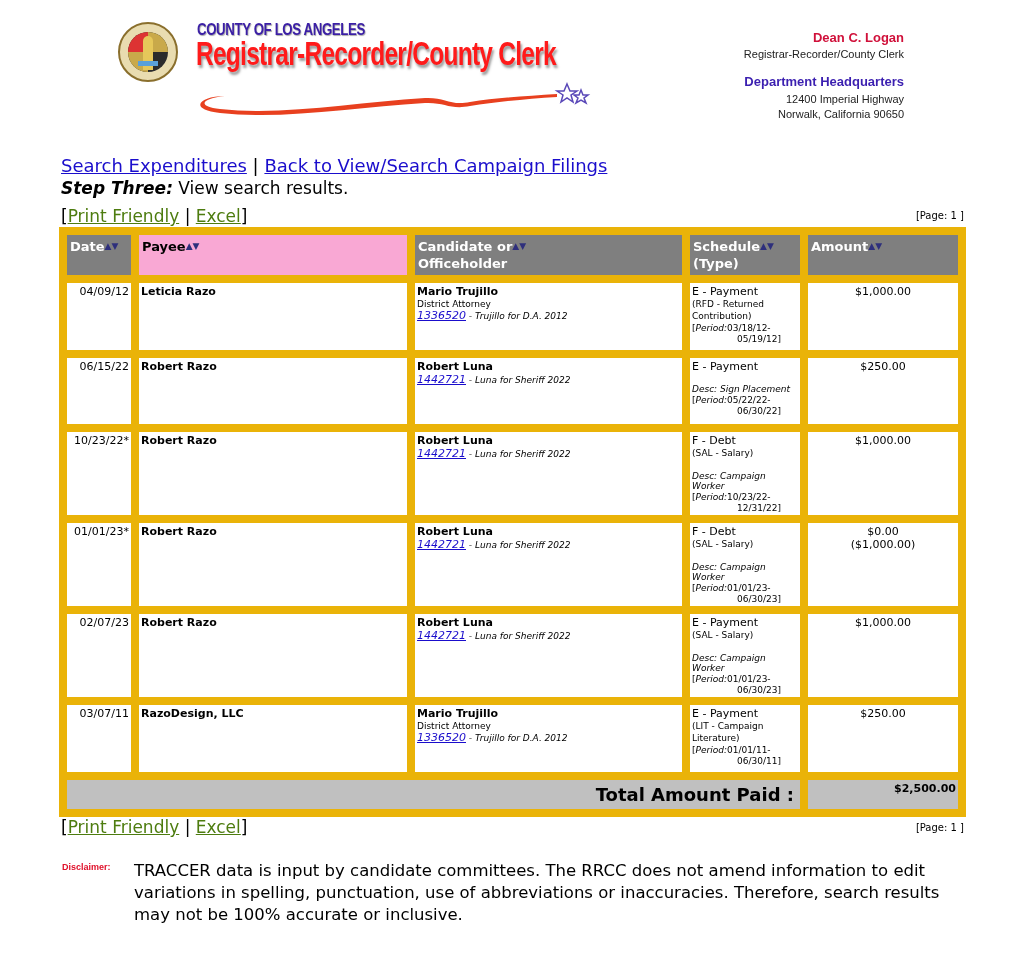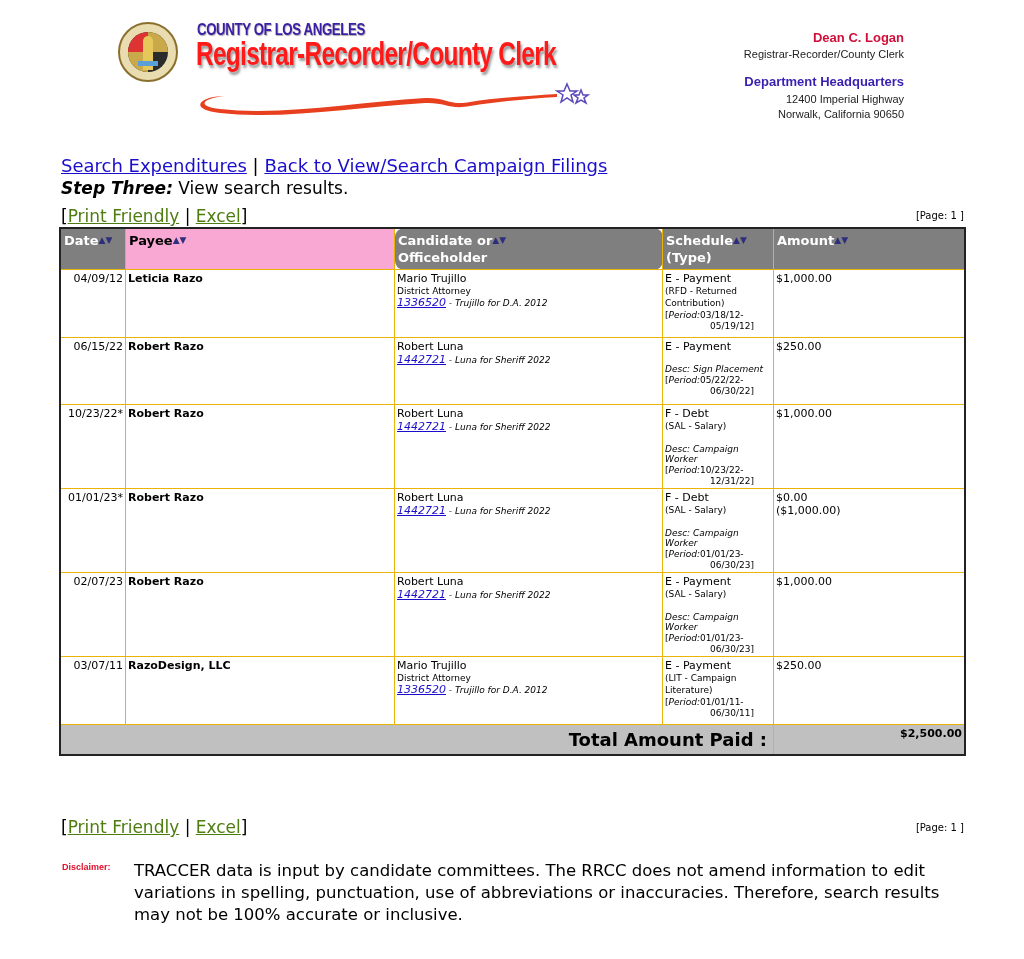--- a/index.html
+++ b/index.html
@@ -36,32 +36,32 @@
   .nav .sep { color: #000; }
   .step { position: absolute; left: 61px; top: 178px; font-size: 17px; }
   .step b { font-style: italic; }
   .tools { position: absolute; left: 61px; font-size: 17px; }
   .tools a { color: #4d7c0f; }
   .page { position: absolute; right: 60px; font-size: 10px; color: #000; }
 
   
   table.res { position: absolute; left: 59px; top: 227px; width: 907px; border-collapse: collapse;
               border: 2px solid #222; font-size: 11px; }
-  table.res td, table.res th { border: 1px solid #eab308; vertical-align: top; padding: 2px 2px; }
+  table.res td, table.res th { border: 8px solid #eab308; vertical-align: top; padding: 2px 2px; }
   table.res th { background: #7f7f7f; color: #fff; text-align: left; font-size: 13px; font-weight: bold;
                  height: 33px; line-height: 17px; padding: 3px 3px; }
   table.res th.sorted { background: #f9a8d4; color: #000; }
   .arr { color: #2e2f7c; font-size: 9px; vertical-align: top; }
   th.sorted .arr { color: #2e2f7c; }
   .c-date { width: 58px; text-align: right; font-size: 11px; }
   .c-payee { width: 262px; font-weight: bold; }
   .c-cand { width: 261px; border-radius: 9px; }
   .c-sched { width: 104px; }
-  .c-amt { text-align: left; font-size: 11px; }
-  .cand-name { font-weight: normal; font-size: 11px; }
+  .c-amt { text-align: center; font-size: 11px; }
+  .cand-name { font-weight: bold; font-size: 11px; }
   .cand-office { font-size: 9px; margin-top: 1px; }
   .cand-id a { font-style: italic; font-size: 11px; color: #1a0dcc; }
   .cand-comm { font-style: italic; font-size: 9px; }
   .sched-main { font-size: 11px; }
   .sched-sub { font-size: 9px; line-height: 12px; }
   .sched-desc { font-size: 9px; font-style: italic; margin-top: 12px; }
   .sched-desc.nosub { margin-top: 11px; }
   .period-end { padding-left: 45px; font-size: 9px; }
   .period-lbl { font-style: italic; text-align: center; }
   tr.r-a td { height: 63px; }

